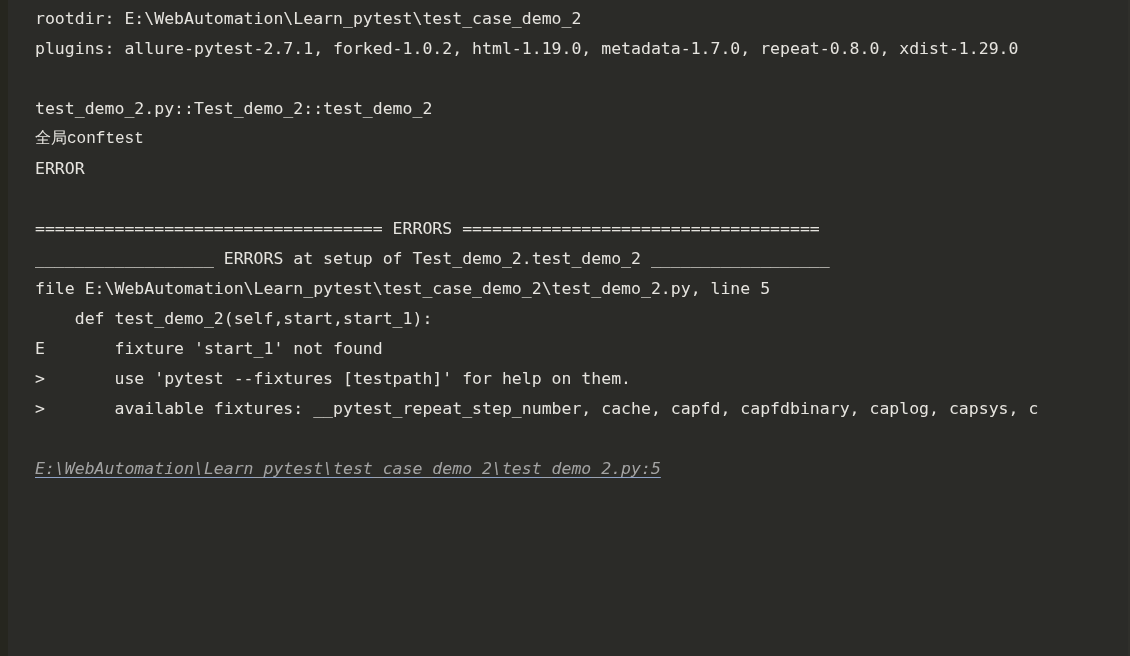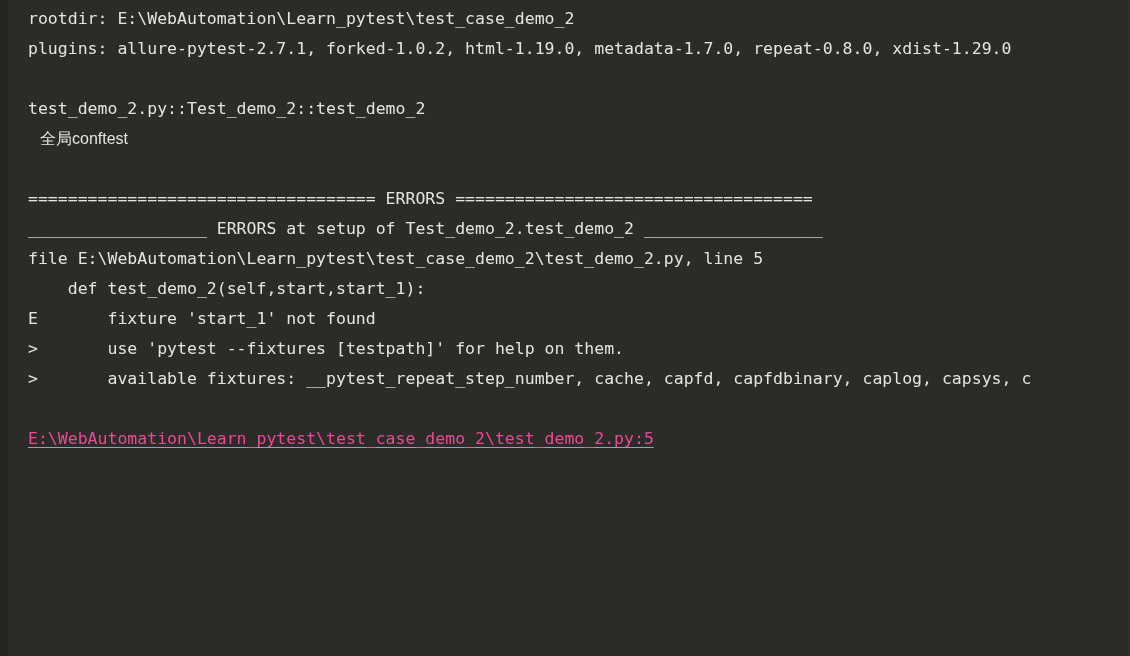--- a/index.html
+++ b/index.html
@@ -33,42 +33,42 @@
   #right-edge {
     position: absolute;
     right: 0;
     top: 0;
     width: 2px;
     height: 100%;
     background: #2f2f2b;
   }
   #lines {
     position: absolute;
-    left: 6px;
+    left: 13px;
     top: 0;
     width: 1026px;
     padding: 4px 0 0 22px;
     box-sizing: border-box;
   }
   .line {
     white-space: pre;
     height: 30px;
     color: #e6e4df;
     letter-spacing: 0px;
   }
   .line.blank {
     color: transparent;
   }
   .line.cjk {
-    font-family: Liberation Sans, sans-serif;
+    font-family: Liberation Mono, monospace;
     font-size: 16px;
-    margin-left: 12px;
   }
   .line.link {
-    color: #ec4899;
+    color: #a3a3a3;
+    font-style: italic;
     text-decoration: underline;
     text-decoration-color: #8ea2c6;
     text-underline-offset: 3px;
     cursor: pointer;
     width: max-content;
   }
   .line.clip {
     overflow: hidden;
     text-overflow: clip;
     width: 1108px;
@@ -79,20 +79,21 @@
 
 <div id="console">
   <div id="gutter"></div>
   <div id="right-edge"></div>
   <div id="lines">
       <div class="line">rootdir: E:\WebAutomation\Learn_pytest\test_case_demo_2</div>
       <div class="line">plugins: allure-pytest-2.7.1, forked-1.0.2, html-1.19.0, metadata-1.7.0, repeat-0.8.0, xdist-1.29.0</div>
       <div class="line blank"></div>
       <div class="line">test_demo_2.py::Test_demo_2::test_demo_2</div>
       <div class="line cjk">全局conftest</div>
+      <div class="line">ERROR</div>
       <div class="line blank"></div>
       <div class="line">=================================== ERRORS ====================================</div>
       <div class="line">__________________ ERRORS at setup of Test_demo_2.test_demo_2 __________________</div>
       <div class="line">file E:\WebAutomation\Learn_pytest\test_case_demo_2\test_demo_2.py, line 5</div>
       <div class="line">    def test_demo_2(self,start,start_1):</div>
       <div class="line">E       fixture 'start_1' not found</div>
       <div class="line">&gt;       use 'pytest --fixtures [testpath]' for help on them.</div>
       <div class="line clip">&gt;       available fixtures: __pytest_repeat_step_number, cache, capfd, capfdbinary, caplog, capsys, c</div>
       <div class="line blank"></div>
       <div class="line link">E:\WebAutomation\Learn_pytest\test_case_demo_2\test_demo_2.py:5</div>

